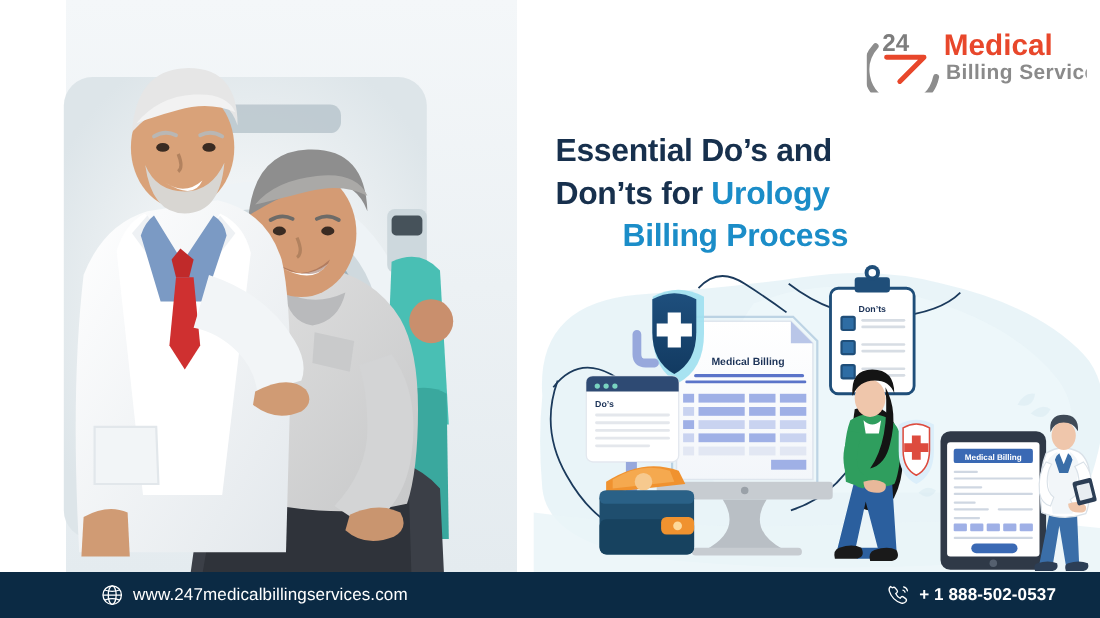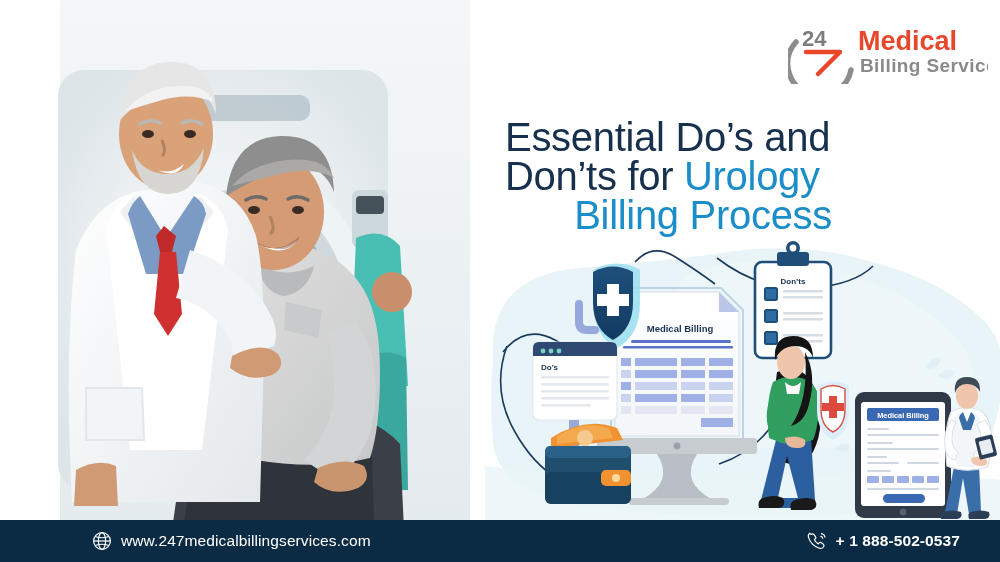--- a/index.html
+++ b/index.html
@@ -28,28 +28,28 @@
   .photo {
     position:absolute; left:0px; top:0px; width:470px; height:520px;
     z-index:3; overflow:hidden;
   }
   .photo svg { display:block; }
 
   
   .headline {
     position:absolute; left:505px; top:118px; width:345px;
     z-index:6;
-    font-size:40px; line-height:39px; font-weight:normal;
+    font-size:29px; line-height:39px; font-weight:bold;
     color:#17304D; letter-spacing:-0.3px;
     text-align:right;
   }
   .headline .accent { color:#1B8DC8; }
   .headline .l1 { display:block; text-align:left; }
   .headline .l2 { display:block; text-align:left; }
-  .headline .l3 { display:block; text-align:right; padding-right:18px;}
+  .headline .l3 { display:block; text-align:center; padding-right:18px;}
 
   
   .logo {
     position:absolute; right:12px; top:22px; width:200px; height:62px;
     z-index:7;
   }
 
   
   .illus { position:absolute; left:485px; top:240px; width:515px; height:282px; z-index:4; }
 

